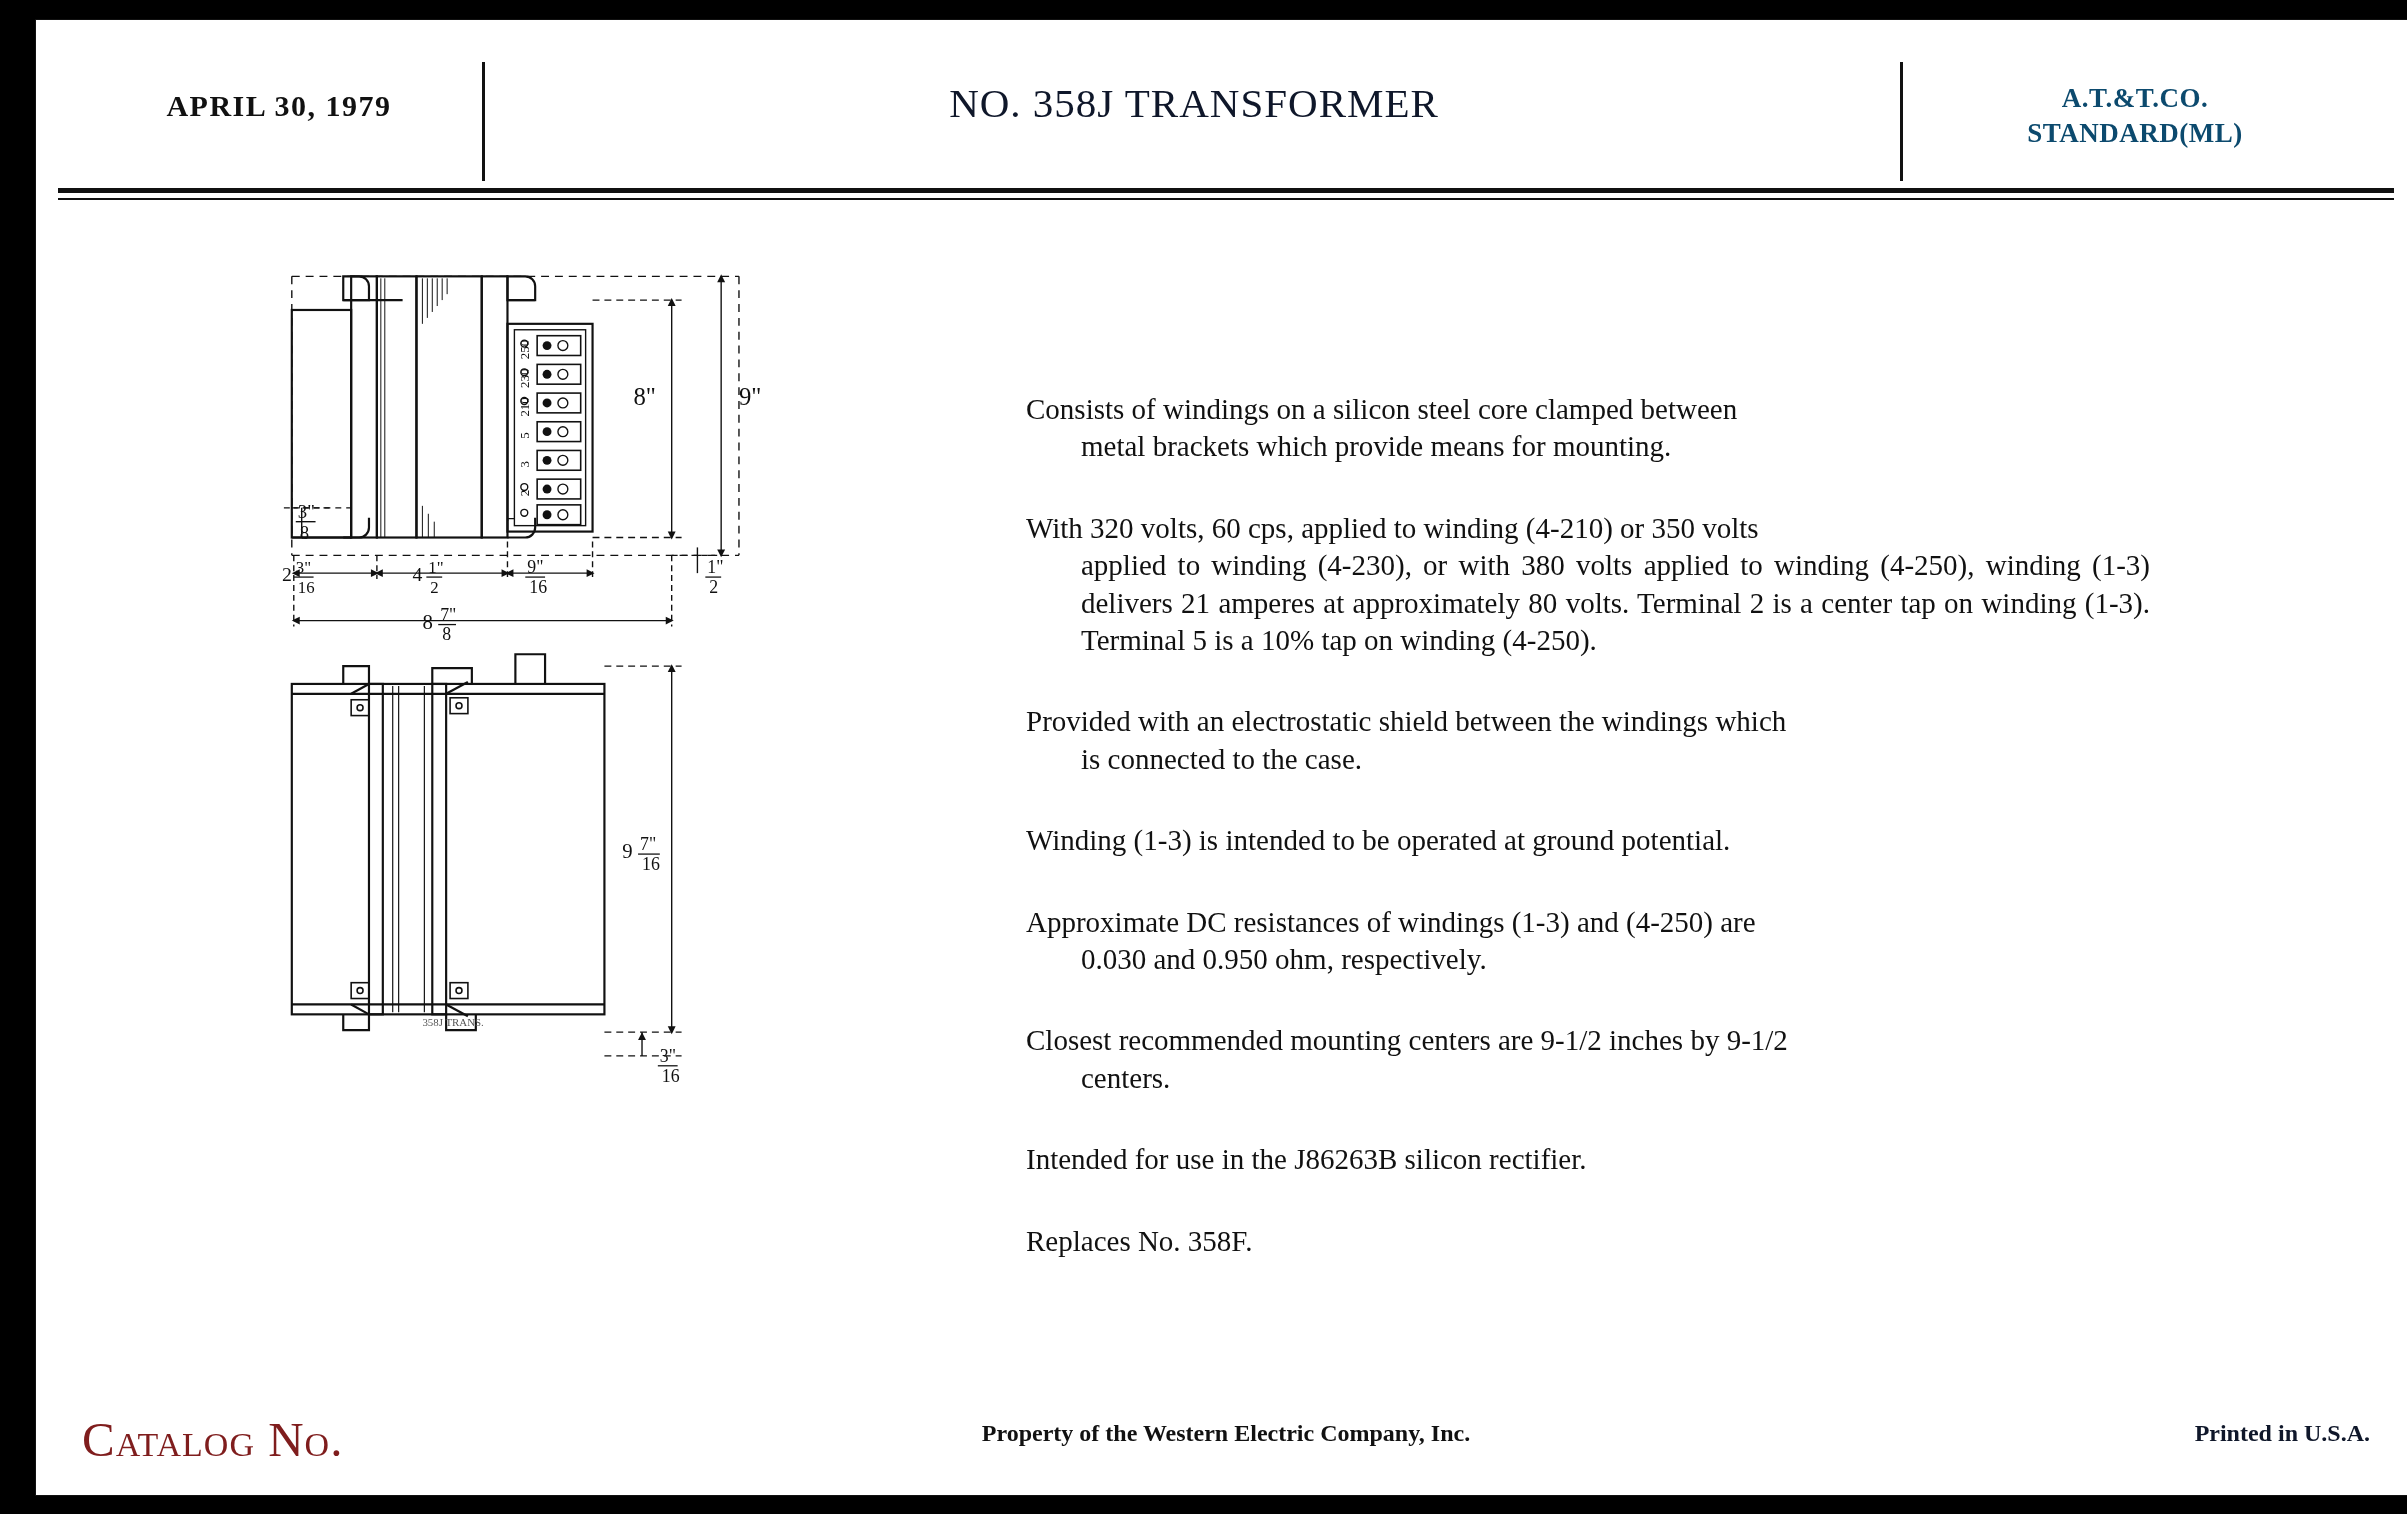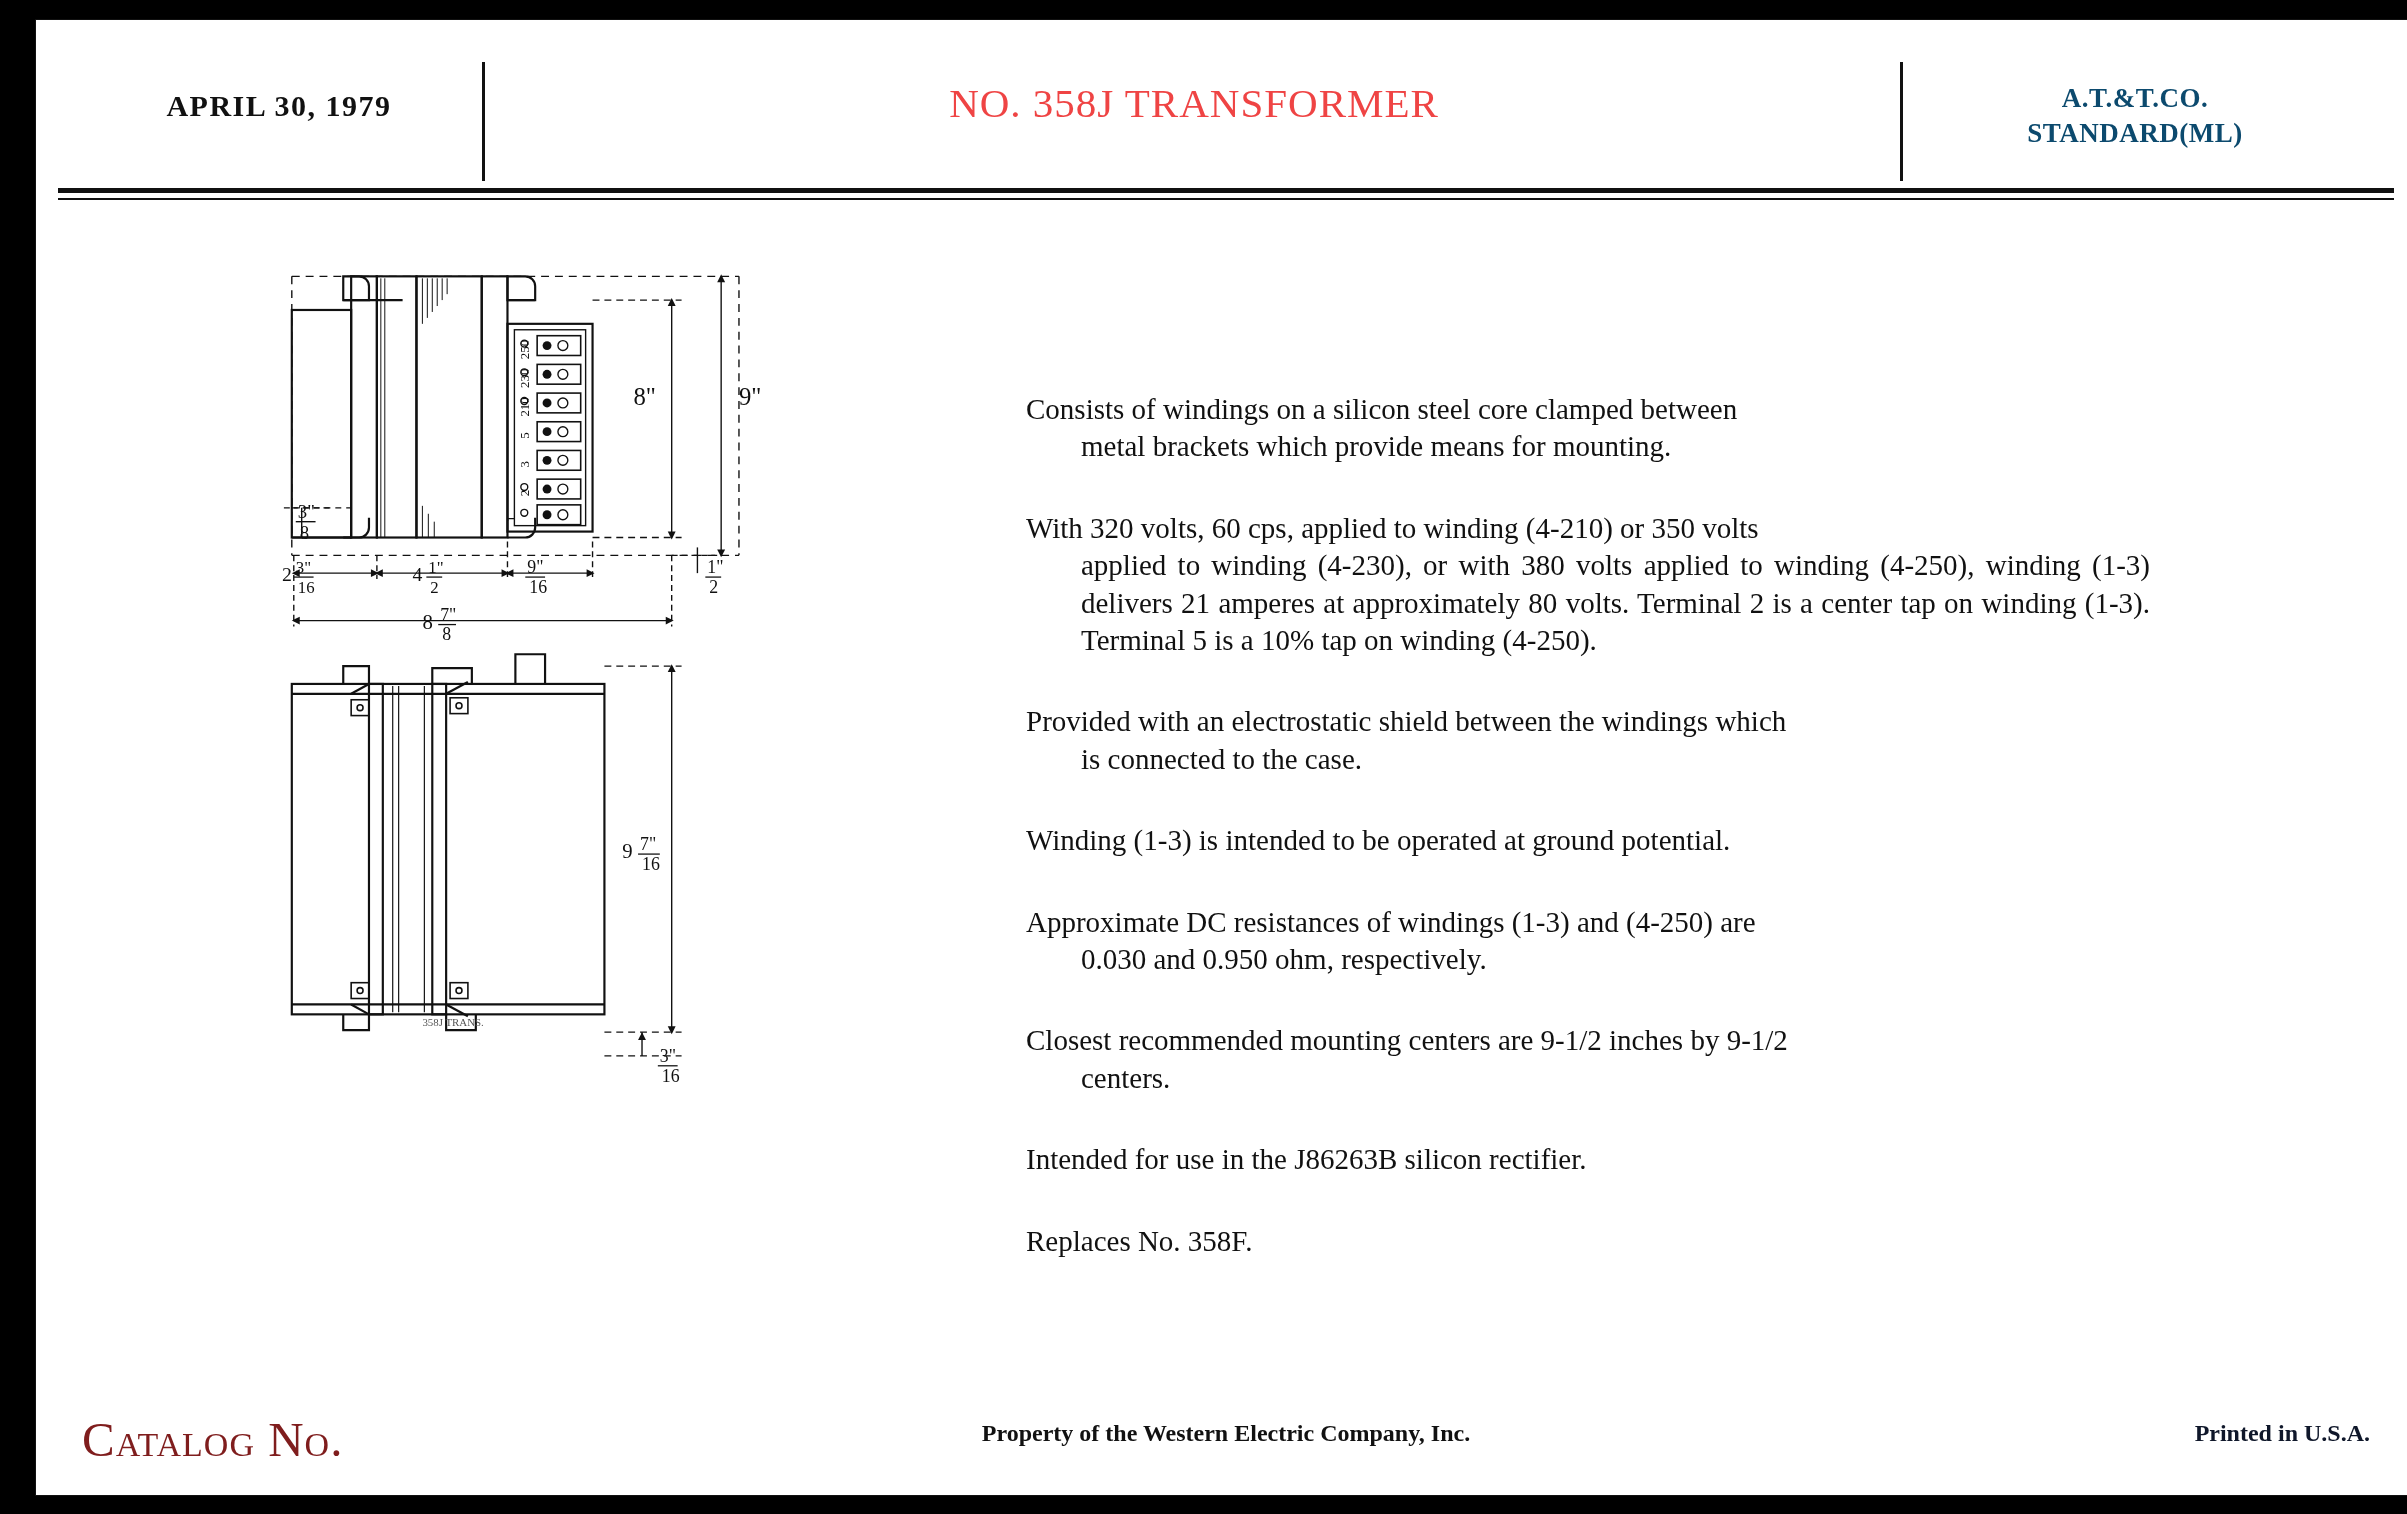--- a/index.html
+++ b/index.html
@@ -66,21 +66,21 @@
   .hdr-divider.right { left: 1864px; }
   .hdr-title {
     position: absolute;
     left: 465px;
     top: 59px;
     width: 1386px;
     text-align: center;
     font-family: "Liberation Serif", serif;
     font-size: 41px;
     letter-spacing: 1px;
-    color: #ef4444;
+    color: #0f172a;
   }
   .hdr-company {
     position: absolute;
     left: 1881px;
     top: 61px;
     width: 436px;
     text-align: center;
     font-weight: bold;
     font-size: 27px;
     line-height: 1.28;

